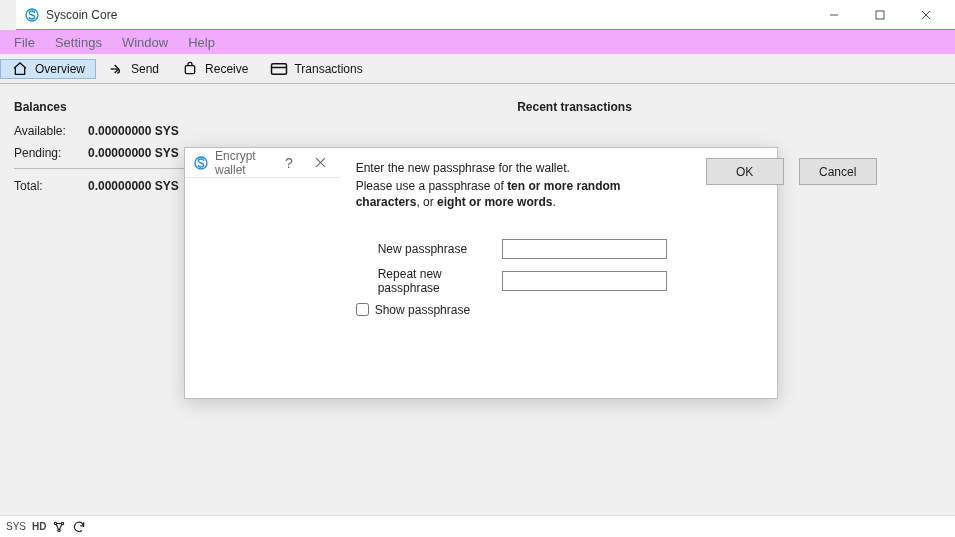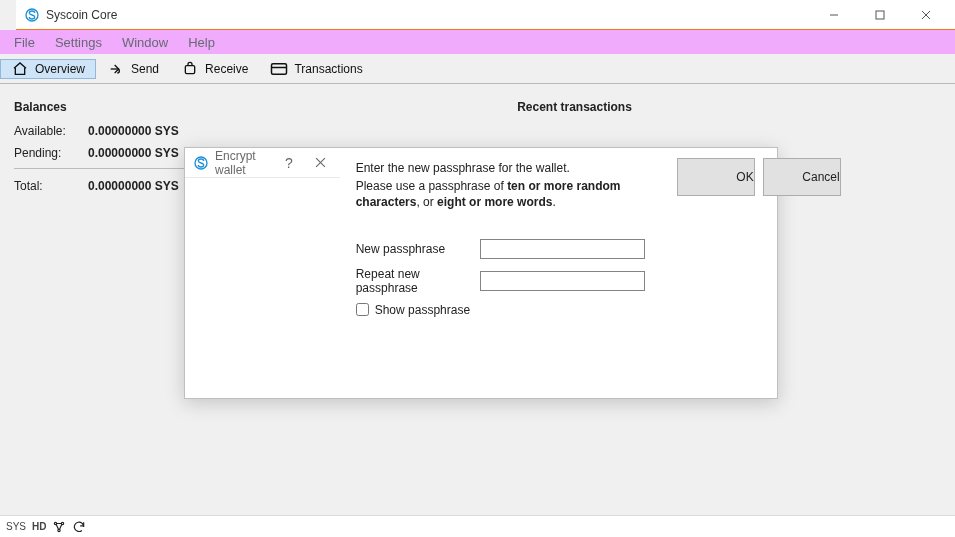--- a/index.html
+++ b/index.html
@@ -170,21 +170,21 @@
   }
   .dlg-instruction { margin-bottom: 2px; line-height: 1.35; }
   .dlg-instruction b { font-weight: bold; }
 
   .form { margin-top: 28px; }
   .form-row {
     display: flex;
     align-items: center;
     margin-bottom: 8px;
   }
-  .form-row .flabel { width: 124px; font-size: 12px; color:#222; }
+  .form-row .flabel { width: 124px; font-size: 12px; color:#222;margin-left:22px; }
   .form-row input[type="password"],
   .form-row input[type="text"] {
     flex: 1;
     height: 20px;
     border: 1px solid #848484;
     font-size: 12px;
     padding: 0 4px;
     outline: none;
   }
   .check-row {
@@ -197,27 +197,28 @@
   }
 
   .dlg-footer {
     display:flex;
     justify-content:flex-end;
     gap: 8px;
     padding: 10px 16px 14px 16px;
   }
   .btn {
     min-width: 78px;
-    height: 38px;
+    height: 27px;
     border: 1px solid #adadad;
     background: #e1e1e1;
     font-size: 12px;
     color: #222;
     cursor: default;
-    text-align:right;
+    text-align:center;
+    margin-left:7px;
   }
 
   
   .syscoin-svg circle { stroke:#1a8fd8; stroke-width:2; fill:none; }
   .syscoin-svg path  { stroke:#1a8fd8; stroke-width:2; fill:none; }
 </style>
 </head>
 <body>
 
 <div class="titlebar">

